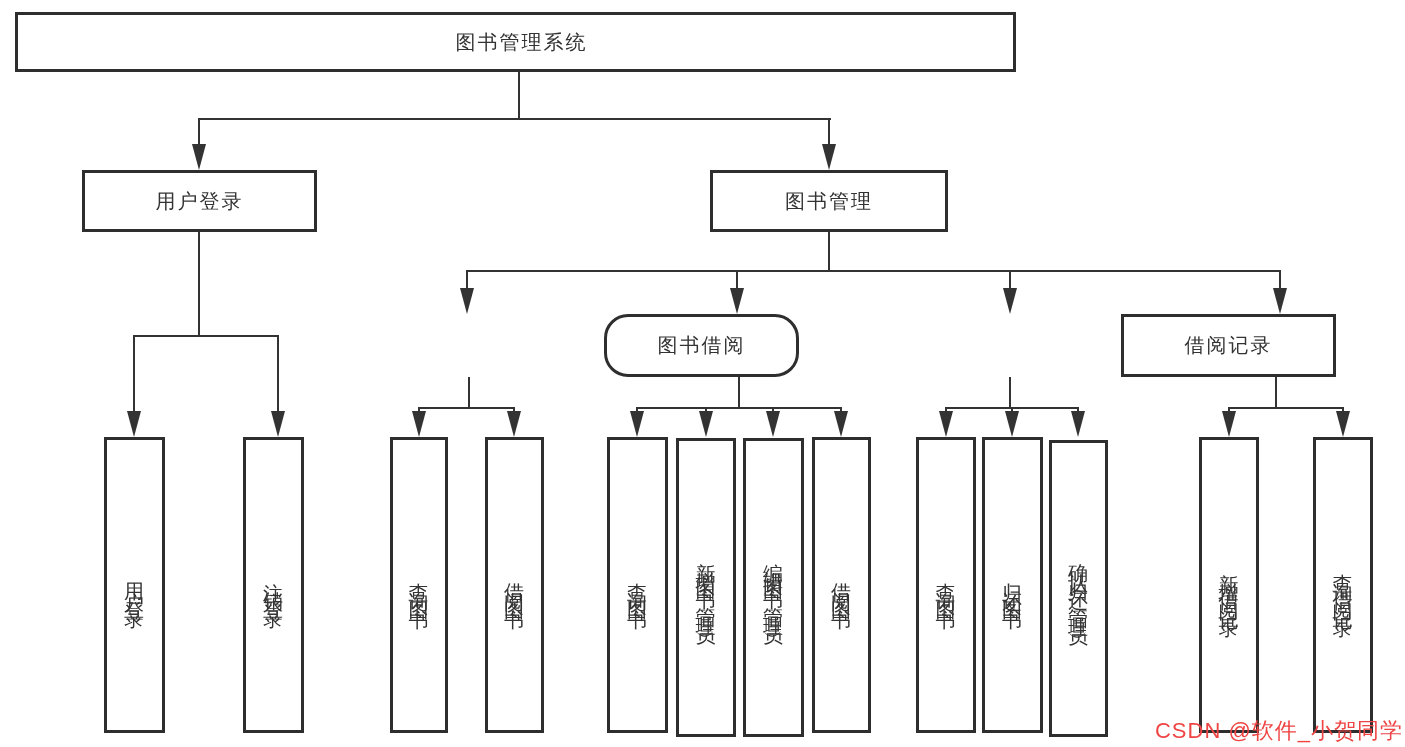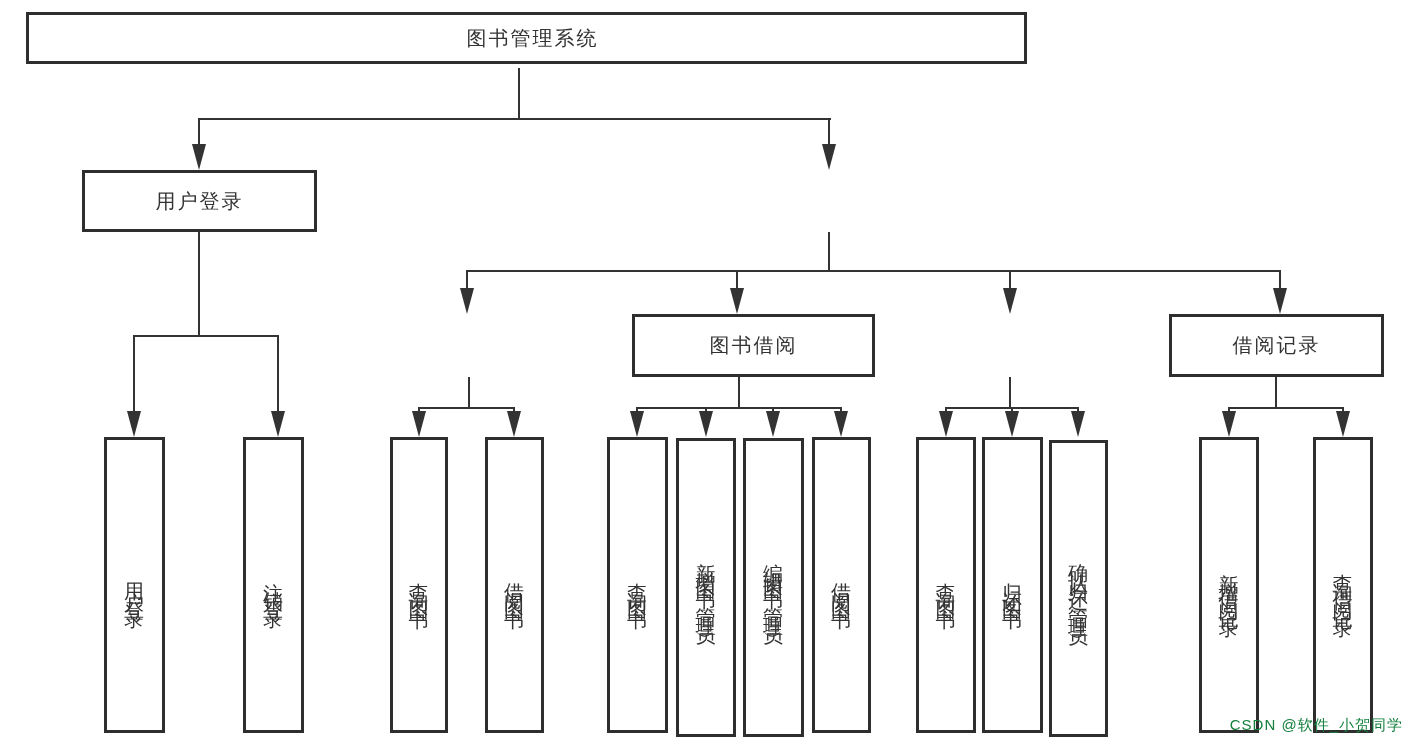--- a/index.html
+++ b/index.html
@@ -46,69 +46,72 @@
     height: 0;
     border-left: 7px solid transparent;
     border-right: 7px solid transparent;
     border-top: 26px solid #333333;
     z-index: 1;
   }
   .watermark {
     position: absolute;
     right: 2px;
     top: 716px;
-    font-size: 15px;
-    color: #15803d;
+    font-size: 22px;
+    color: #ef4444;
     z-index: 3;
     white-space: nowrap;
     letter-spacing: 1px;
   }
 </style>
 </head>
 <body>
 
 <div id="canvas">
 
-  <div class="box h" style="left:26px; top:12px; width:1001px; height:52px;padding-left:12px;">
+  <div class="box h" style="left:15px; top:12px; width:1001px; height:60px;padding-left:12px;">
     <span>图书管理系统</span>
   </div>
 
   <div class="line" style="left:518px; top:68px; width:2px; height:51px;"></div>
   <div class="line" style="left:198px; top:118px; width:633px; height:2px;"></div>
   <div class="line" style="left:198px; top:118px; width:2px; height:30px;"></div>
   <div class="arrow" style="left:192px; top:144px;"></div>
   <div class="line" style="left:828px; top:118px; width:2px; height:30px;"></div>
   <div class="arrow" style="left:822px; top:144px;"></div>
 
   <div class="box h" style="left:82px; top:170px; width:235px; height:62px;">
     <span>用户登录</span>
+  </div>
+  <div class="box h" style="left:710px; top:170px; width:238px; height:62px;">
+    <span>图书管理</span>
   </div>
 
   <div class="line" style="left:198px; top:232px; width:2px; height:105px;"></div>
   <div class="line" style="left:133px; top:335px; width:146px; height:2px;"></div>
   <div class="line" style="left:133px; top:335px; width:2px; height:78px;"></div>
   <div class="arrow" style="left:127px; top:411px;"></div>
   <div class="line" style="left:277px; top:335px; width:2px; height:78px;"></div>
   <div class="arrow" style="left:271px; top:411px;"></div>
 
   <div class="line" style="left:828px; top:232px; width:2px; height:40px;"></div>
   <div class="line" style="left:467px; top:270px; width:814px; height:2px;"></div>
   <div class="line" style="left:466px; top:270px; width:2px; height:20px;"></div>
   <div class="arrow" style="left:460px; top:288px;"></div>
   <div class="line" style="left:736px; top:270px; width:2px; height:20px;"></div>
   <div class="arrow" style="left:730px; top:288px;"></div>
   <div class="line" style="left:1009px; top:270px; width:2px; height:20px;"></div>
   <div class="arrow" style="left:1003px; top:288px;"></div>
   <div class="line" style="left:1279px; top:270px; width:2px; height:20px;"></div>
   <div class="arrow" style="left:1273px; top:288px;"></div>
 
-  <div class="box h" style="left:632px; top:314px; width:243px; height:63px;">
+  <div class="box h" style="left:604px; top:314px; width:195px; height:63px;border-radius:24px;">
     <span>图书借阅</span>
   </div>
-  <div class="box h" style="left:1169px; top:314px; width:215px; height:63px;">
+  <div class="box h" style="left:1121px; top:314px; width:215px; height:63px;">
     <span>借阅记录</span>
   </div>
 
   <div class="line" style="left:468px; top:377px; width:2px; height:32px;"></div>
   <div class="line" style="left:418px; top:407px; width:97px; height:2px;"></div>
   <div class="line" style="left:418px; top:407px; width:2px; height:8px;"></div>
   <div class="arrow" style="left:412px; top:411px;"></div>
   <div class="line" style="left:513px; top:407px; width:2px; height:8px;"></div>
   <div class="arrow" style="left:507px; top:411px;"></div>
 

